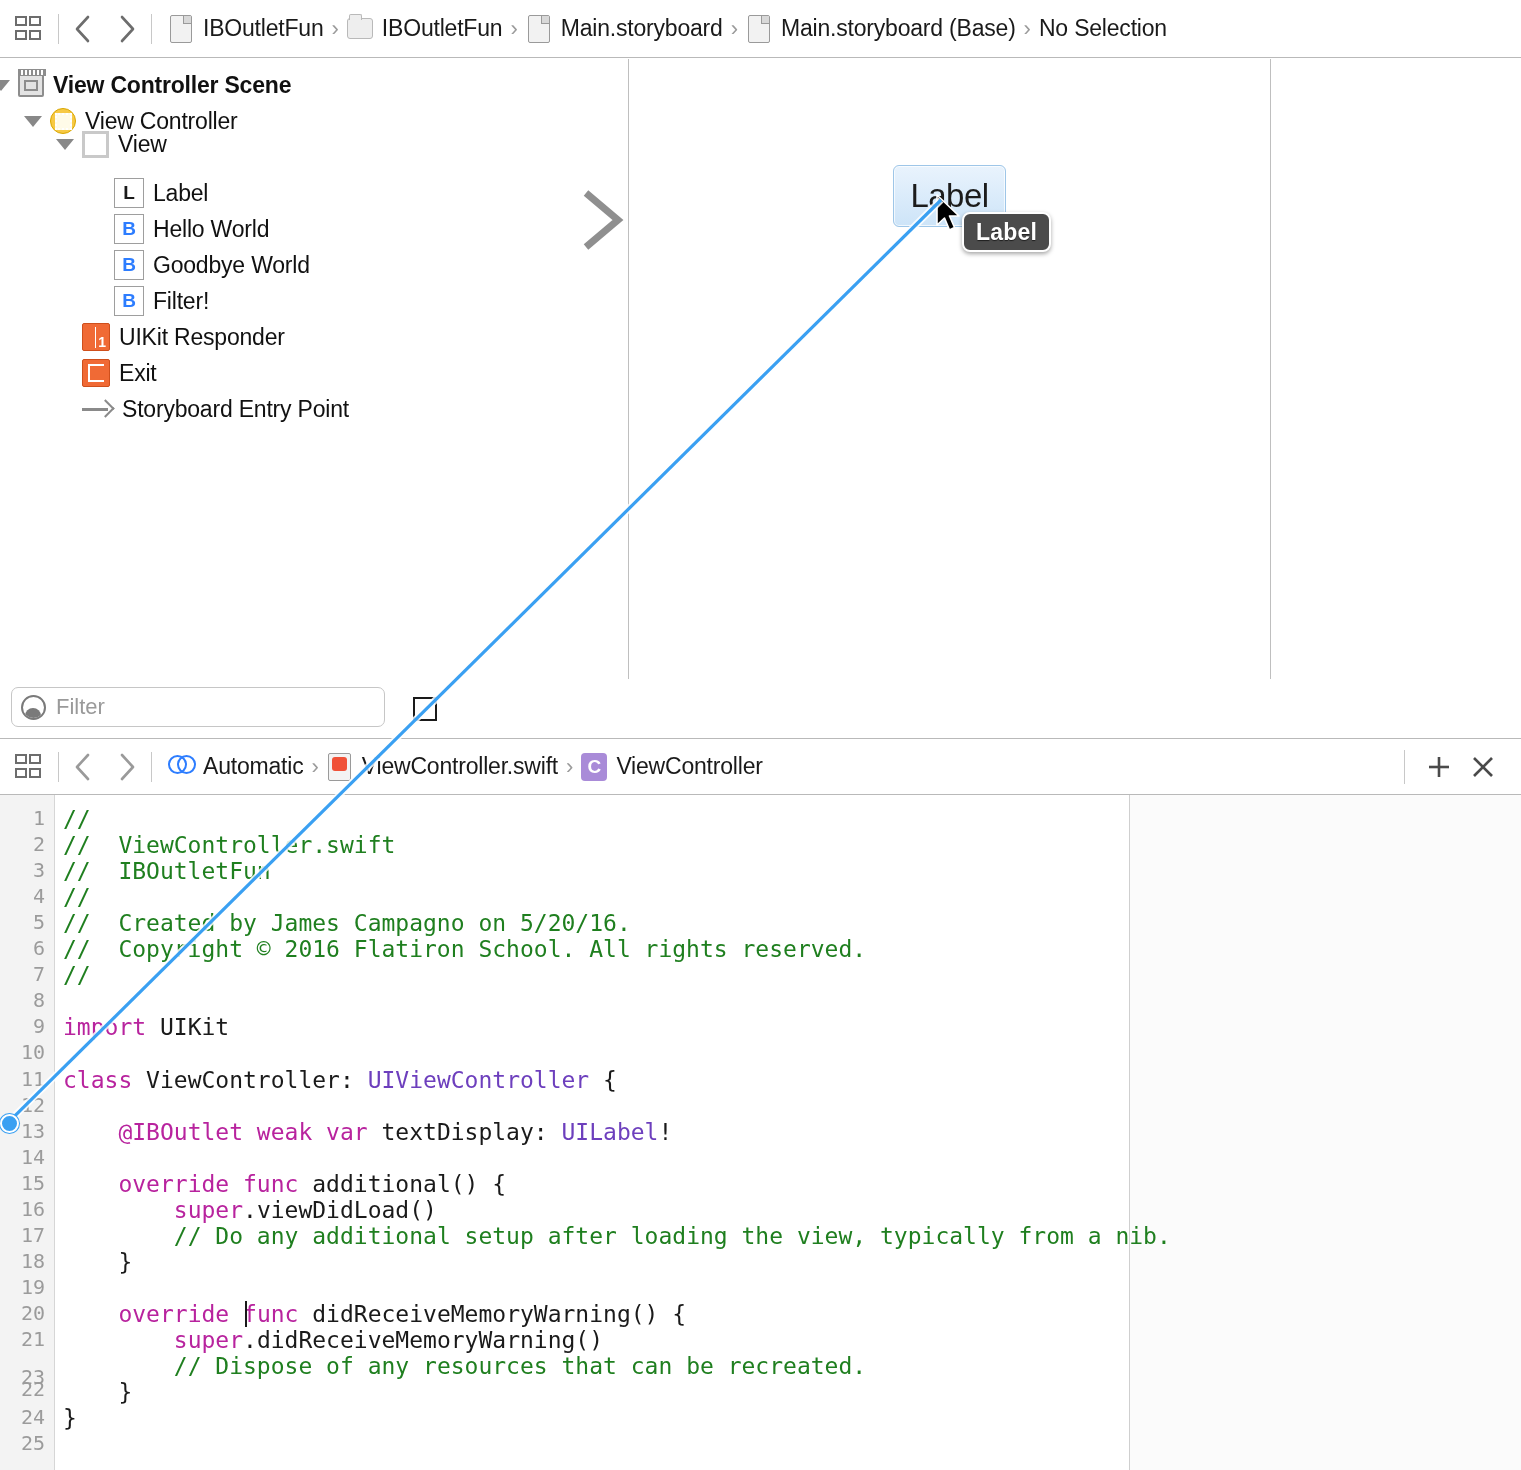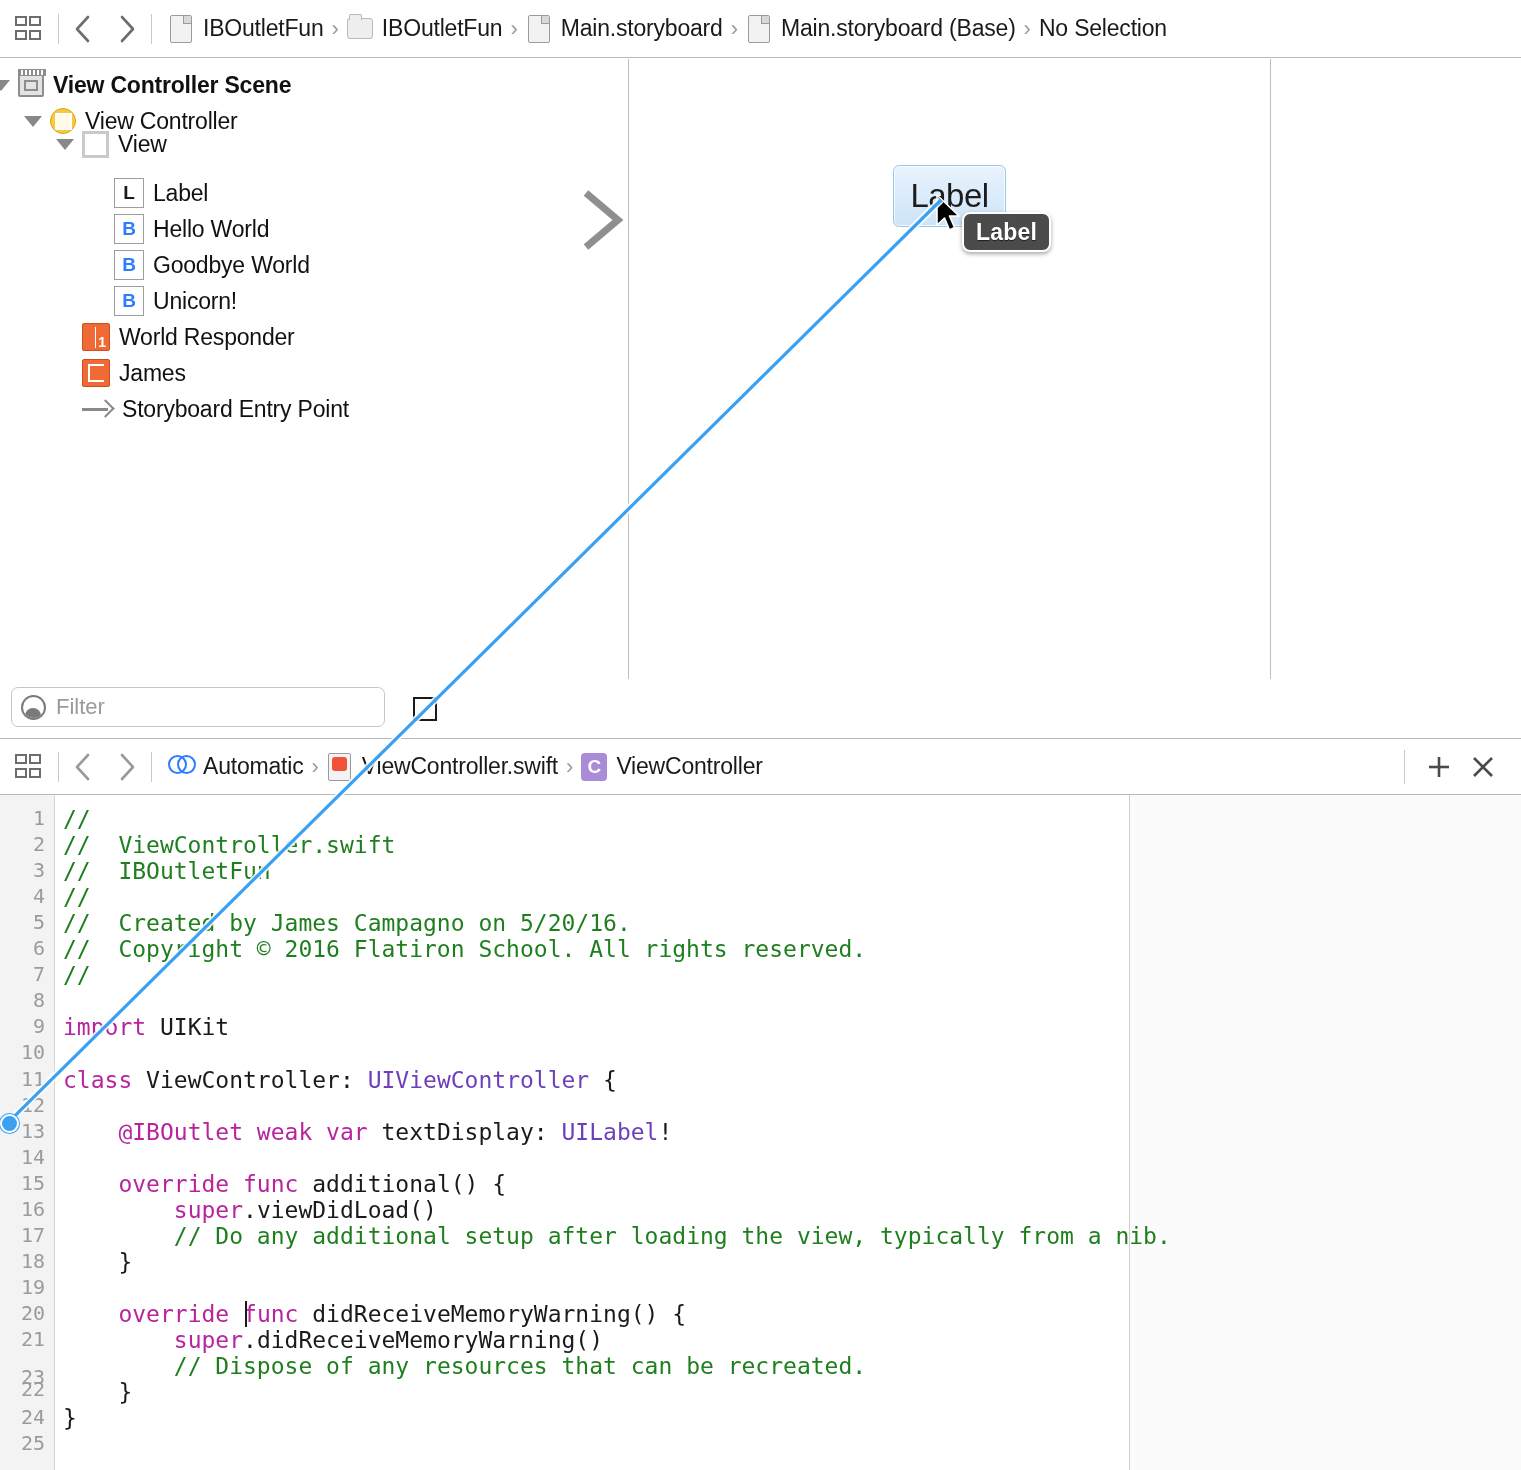--- a/index.html
+++ b/index.html
@@ -284,31 +284,31 @@
       <div class="tree-row" style="top: 152px; left: 114px;">
         <span class="icn icn-box b">B</span>
         <span class="tree-text">Hello World</span>
       </div>
       <div class="tree-row" style="top: 188px; left: 114px;">
         <span class="icn icn-box b">B</span>
         <span class="tree-text">Goodbye World</span>
       </div>
       <div class="tree-row" style="top: 224px; left: 114px;">
         <span class="icn icn-box b">B</span>
-        <span class="tree-text">Unicorn!</span>
+        <span class="tree-text">Filter!</span>
       </div>
       <div class="tree-row" style="top: 260px; left: 82px;">
         <span class="icn icn-fr">
           <span class="cube"></span>
         </span>
-        <span class="tree-text">World Responder</span>
+        <span class="tree-text">UIKit Responder</span>
       </div>
       <div class="tree-row" style="top: 296px; left: 82px;">
         <span class="icn icn-exit"></span>
-        <span class="tree-text">James</span>
+        <span class="tree-text">Exit</span>
       </div>
       <div class="tree-row" style="top: 332px; left: 82px;">
         <span class="icn icn-arrow"></span>
         <span class="tree-text">Storyboard Entry Point</span>
       </div>
     </div>
 
   <div id="filterbar">
     <div id="filter-field">
       <span class="filter-ico"></span>

